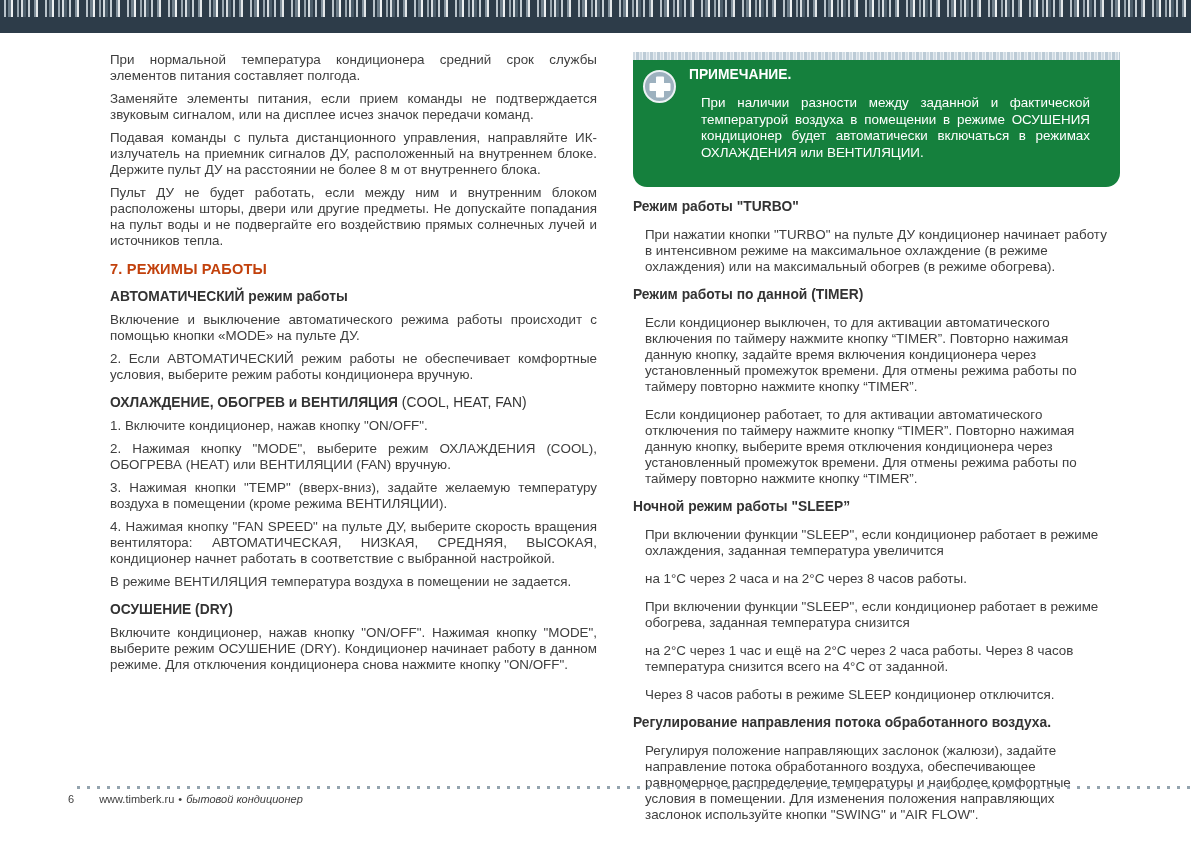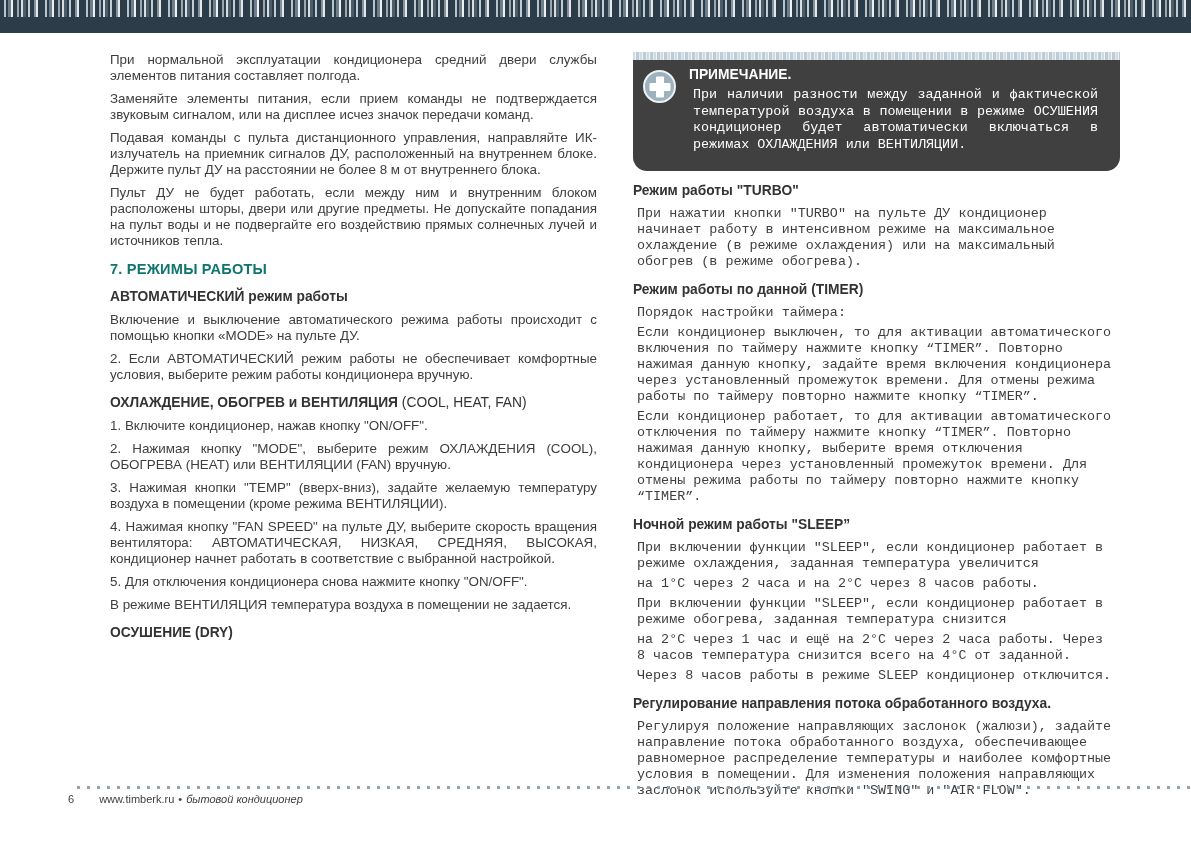--- a/index.html
+++ b/index.html
@@ -53,35 +53,35 @@
     line-height: 16px;
     color: #3e3e3e;
   }
   .col-left p {
     margin: 0 0 7px;
     text-align: justify;
   }
   h2.section-heading {
     font-size: 14.6px;
     font-weight: bold;
-    color: #0f766e;
+    color: #c2410c;
     margin: 12px 0 9px;
     letter-spacing: 0.2px;
   }
   h3.sub-heading {
     font-size: 13.8px;
     font-weight: bold;
     color: #333333;
     margin: 12px 0 7px;
   }
   h3.sub-heading .normal { font-weight: normal; }
-  .col-right p { margin: 4px; font-family: Liberation Mono, monospace; }
+  .col-right p { margin: 12px; }
   
   .note {
-    background: #404040;
+    background: #15803d;
     border-radius: 0 0 14px 14px;
     overflow: hidden;
     margin-bottom: 2px;
   }
   .note-stripes {
     height: 8px;
     background: repeating-linear-gradient(90deg,
       #cfdae2 0px 2px,
       #eef3f6 2px 3px,
       #bccbd6 3px 6px,
@@ -155,60 +155,59 @@
 <body>
 
 <div class="page">
 
   <div class="banner-stripes"></div>
   <div class="banner-bar"></div>
 
   <div class="columns">
 
     <div class="col col-left">
-      <p>При нормальной эксплуатации кондиционера средний двери службы элементов питания составляет полгода.</p>
+      <p>При нормальной температура кондиционера средний срок службы элементов питания составляет полгода.</p>
       <p>Заменяйте элементы питания, если прием команды не подтверждается звуковым сигналом, или на дисплее исчез значок передачи команд.</p>
       <p>Подавая команды с пульта дистанционного управления, направляйте ИК-излучатель на приемник сигналов ДУ, расположенный на внутреннем блоке. Держите пульт ДУ на расстоянии не более 8 м от внутреннего блока.</p>
       <p>Пульт ДУ не будет работать, если между ним и внутренним блоком расположены шторы, двери или другие предметы. Не допускайте попадания на пульт воды и не подвергайте его воздействию прямых солнечных лучей и источников тепла.</p>
 
       <h2 class="section-heading">7. РЕЖИМЫ РАБОТЫ</h2>
 
       <h3 class="sub-heading">АВТОМАТИЧЕСКИЙ режим работы</h3>
       <p>Включение и выключение автоматического режима работы происходит с помощью кнопки «MODE» на пульте ДУ.</p>
       <p>2. Если АВТОМАТИЧЕСКИЙ режим работы не обеспечивает комфортные условия, выберите режим работы кондиционера вручную.</p>
 
       <h3 class="sub-heading"><span>ОХЛАЖДЕНИЕ, ОБОГРЕВ и ВЕНТИЛЯЦИЯ</span> <span class="normal">(COOL, HEAT, FAN)</span></h3>
       <p>1. Включите кондиционер, нажав кнопку "ON/OFF".</p>
       <p>2. Нажимая кнопку "MODE", выберите режим ОХЛАЖДЕНИЯ (COOL), ОБОГРЕВА (HEAT) или ВЕНТИЛЯЦИИ (FAN) вручную.</p>
       <p>3. Нажимая кнопки "TEMP" (вверх-вниз), задайте желаемую температуру воздуха в помещении (кроме режима ВЕНТИЛЯЦИИ).</p>
       <p>4. Нажимая кнопку "FAN SPEED" на пульте ДУ, выберите скорость вращения вентилятора: АВТОМАТИЧЕСКАЯ, НИЗКАЯ, СРЕДНЯЯ, ВЫСОКАЯ, кондиционер начнет работать в соответствие с выбранной настройкой.</p>
-      <p>5. Для отключения кондиционера снова нажмите кнопку "ON/OFF".</p>
       <p>В режиме ВЕНТИЛЯЦИЯ температура воздуха в помещении не задается.</p>
 
       <h3 class="sub-heading">ОСУШЕНИЕ (DRY)</h3>
+      <p>Включите кондиционер, нажав кнопку "ON/OFF". Нажимая кнопку "MODE", выберите режим ОСУШЕНИЕ (DRY). Кондиционер начинает работу в данном режиме. Для отключения кондиционера снова нажмите кнопку "ON/OFF".</p>
     </div>
 
     <div class="col col-right">
 
       <div class="note">
         <div class="note-stripes"></div>
         <div class="note-body">
           <div class="note-icon"></div>
           <div class="note-text">
             <div class="note-title">ПРИМЕЧАНИЕ.</div>
             <p class="note-para">При наличии разности между заданной и фактической температурой воздуха в помещении в режиме ОСУШЕНИЯ кондиционер будет автоматически включаться в режимах ОХЛАЖДЕНИЯ или ВЕНТИЛЯЦИИ.</p>
           </div>
         </div>
       </div>
 
       <h3 class="sub-heading">Режим работы "TURBO"</h3>
       <p>При нажатии кнопки "TURBO" на пульте ДУ кондиционер начинает работу в интенсивном режиме на максимальное охлаждение (в режиме охлаждения) или на максимальный обогрев (в режиме обогрева).</p>
 
       <h3 class="sub-heading">Режим работы по данной (TIMER)</h3>
-      <p>Порядок настройки таймера:</p>
       <p>Если кондиционер выключен, то для активации автоматического включения по таймеру нажмите кнопку “TIMER”. Повторно нажимая данную кнопку, задайте время включения кондиционера через установленный промежуток времени. Для отмены режима работы по таймеру повторно нажмите кнопку “TIMER”.</p>
       <p>Если кондиционер работает, то для активации автоматического отключения по таймеру нажмите кнопку “TIMER”. Повторно нажимая данную кнопку, выберите время отключения кондиционера через установленный промежуток времени. Для отмены режима работы по таймеру повторно нажмите кнопку “TIMER”.</p>
 
       <h3 class="sub-heading">Ночной режим работы "SLEEP”</h3>
       <p>При включении функции "SLEEP", если кондиционер работает в режиме охлаждения, заданная температура увеличится</p>
       <p>на 1°С через 2 часа и на 2°С через 8 часов работы.</p>
       <p>При включении функции "SLEEP", если кондиционер работает в режиме обогрева, заданная температура снизится</p>
       <p>на 2°С через 1 час и ещё на 2°С через 2 часа работы. Через 8 часов температура снизится всего на 4°С от заданной.</p>
       <p>Через 8 часов работы в режиме SLEEP кондиционер отключится.</p>
 

